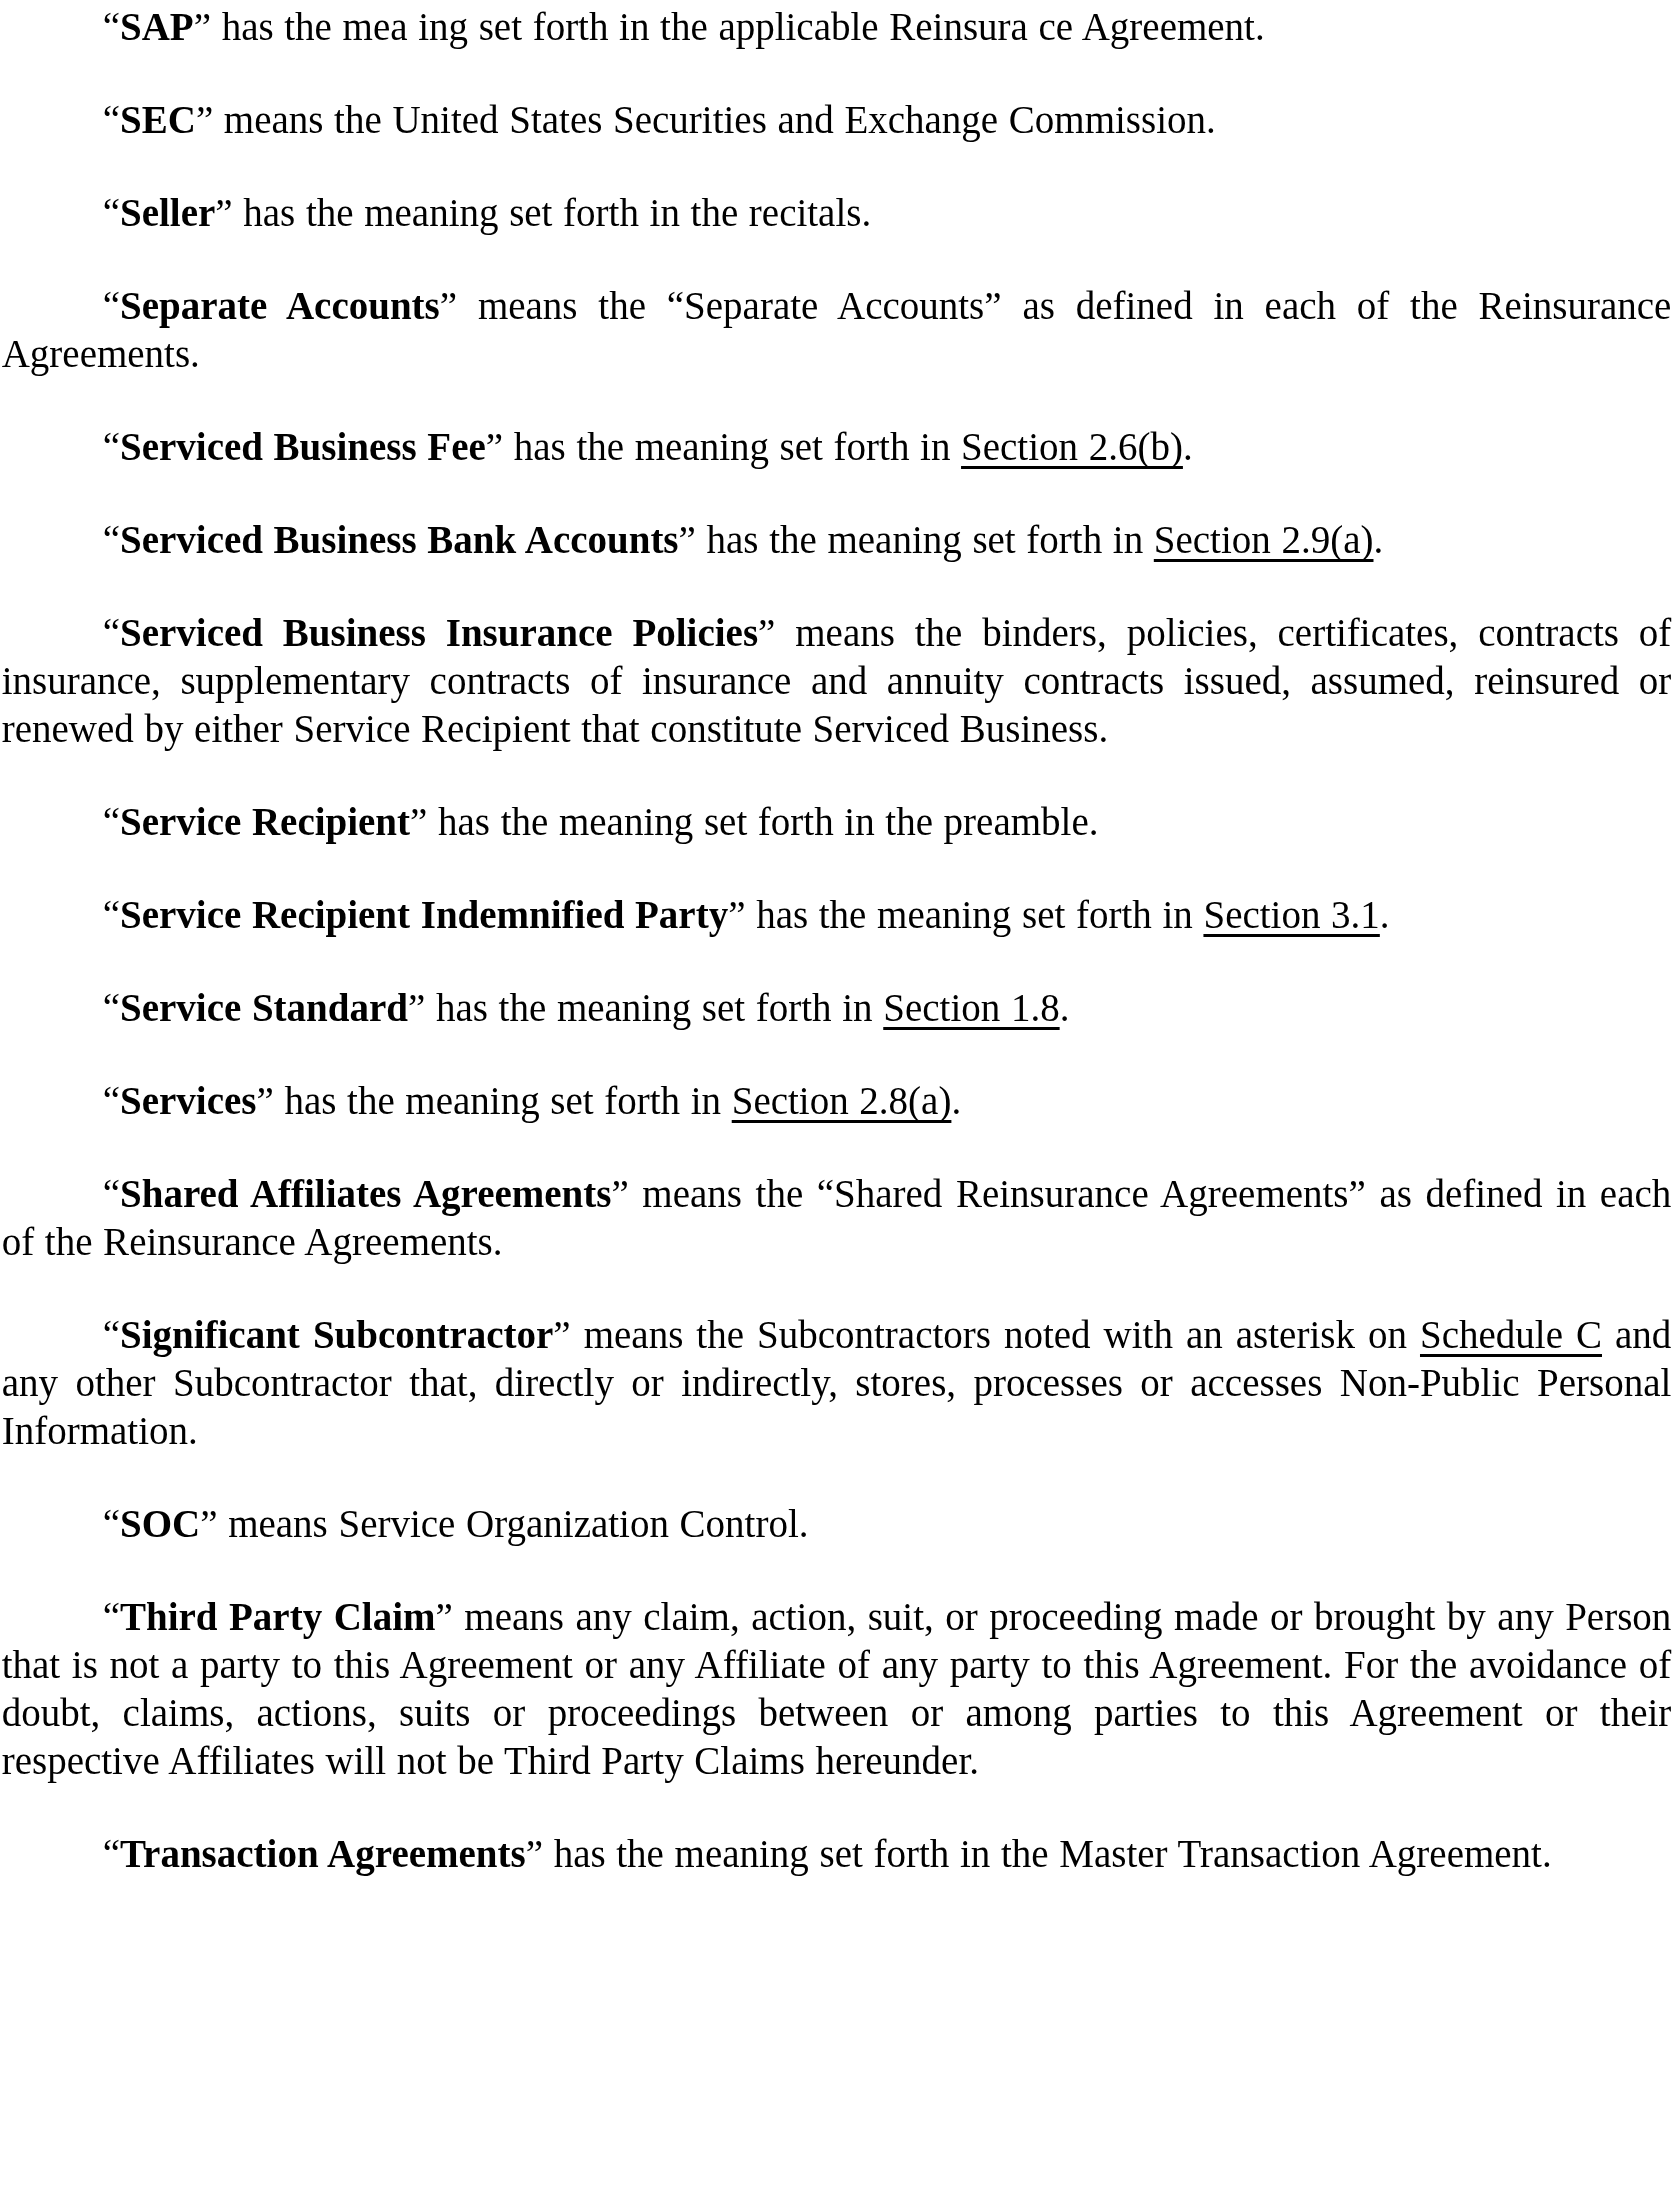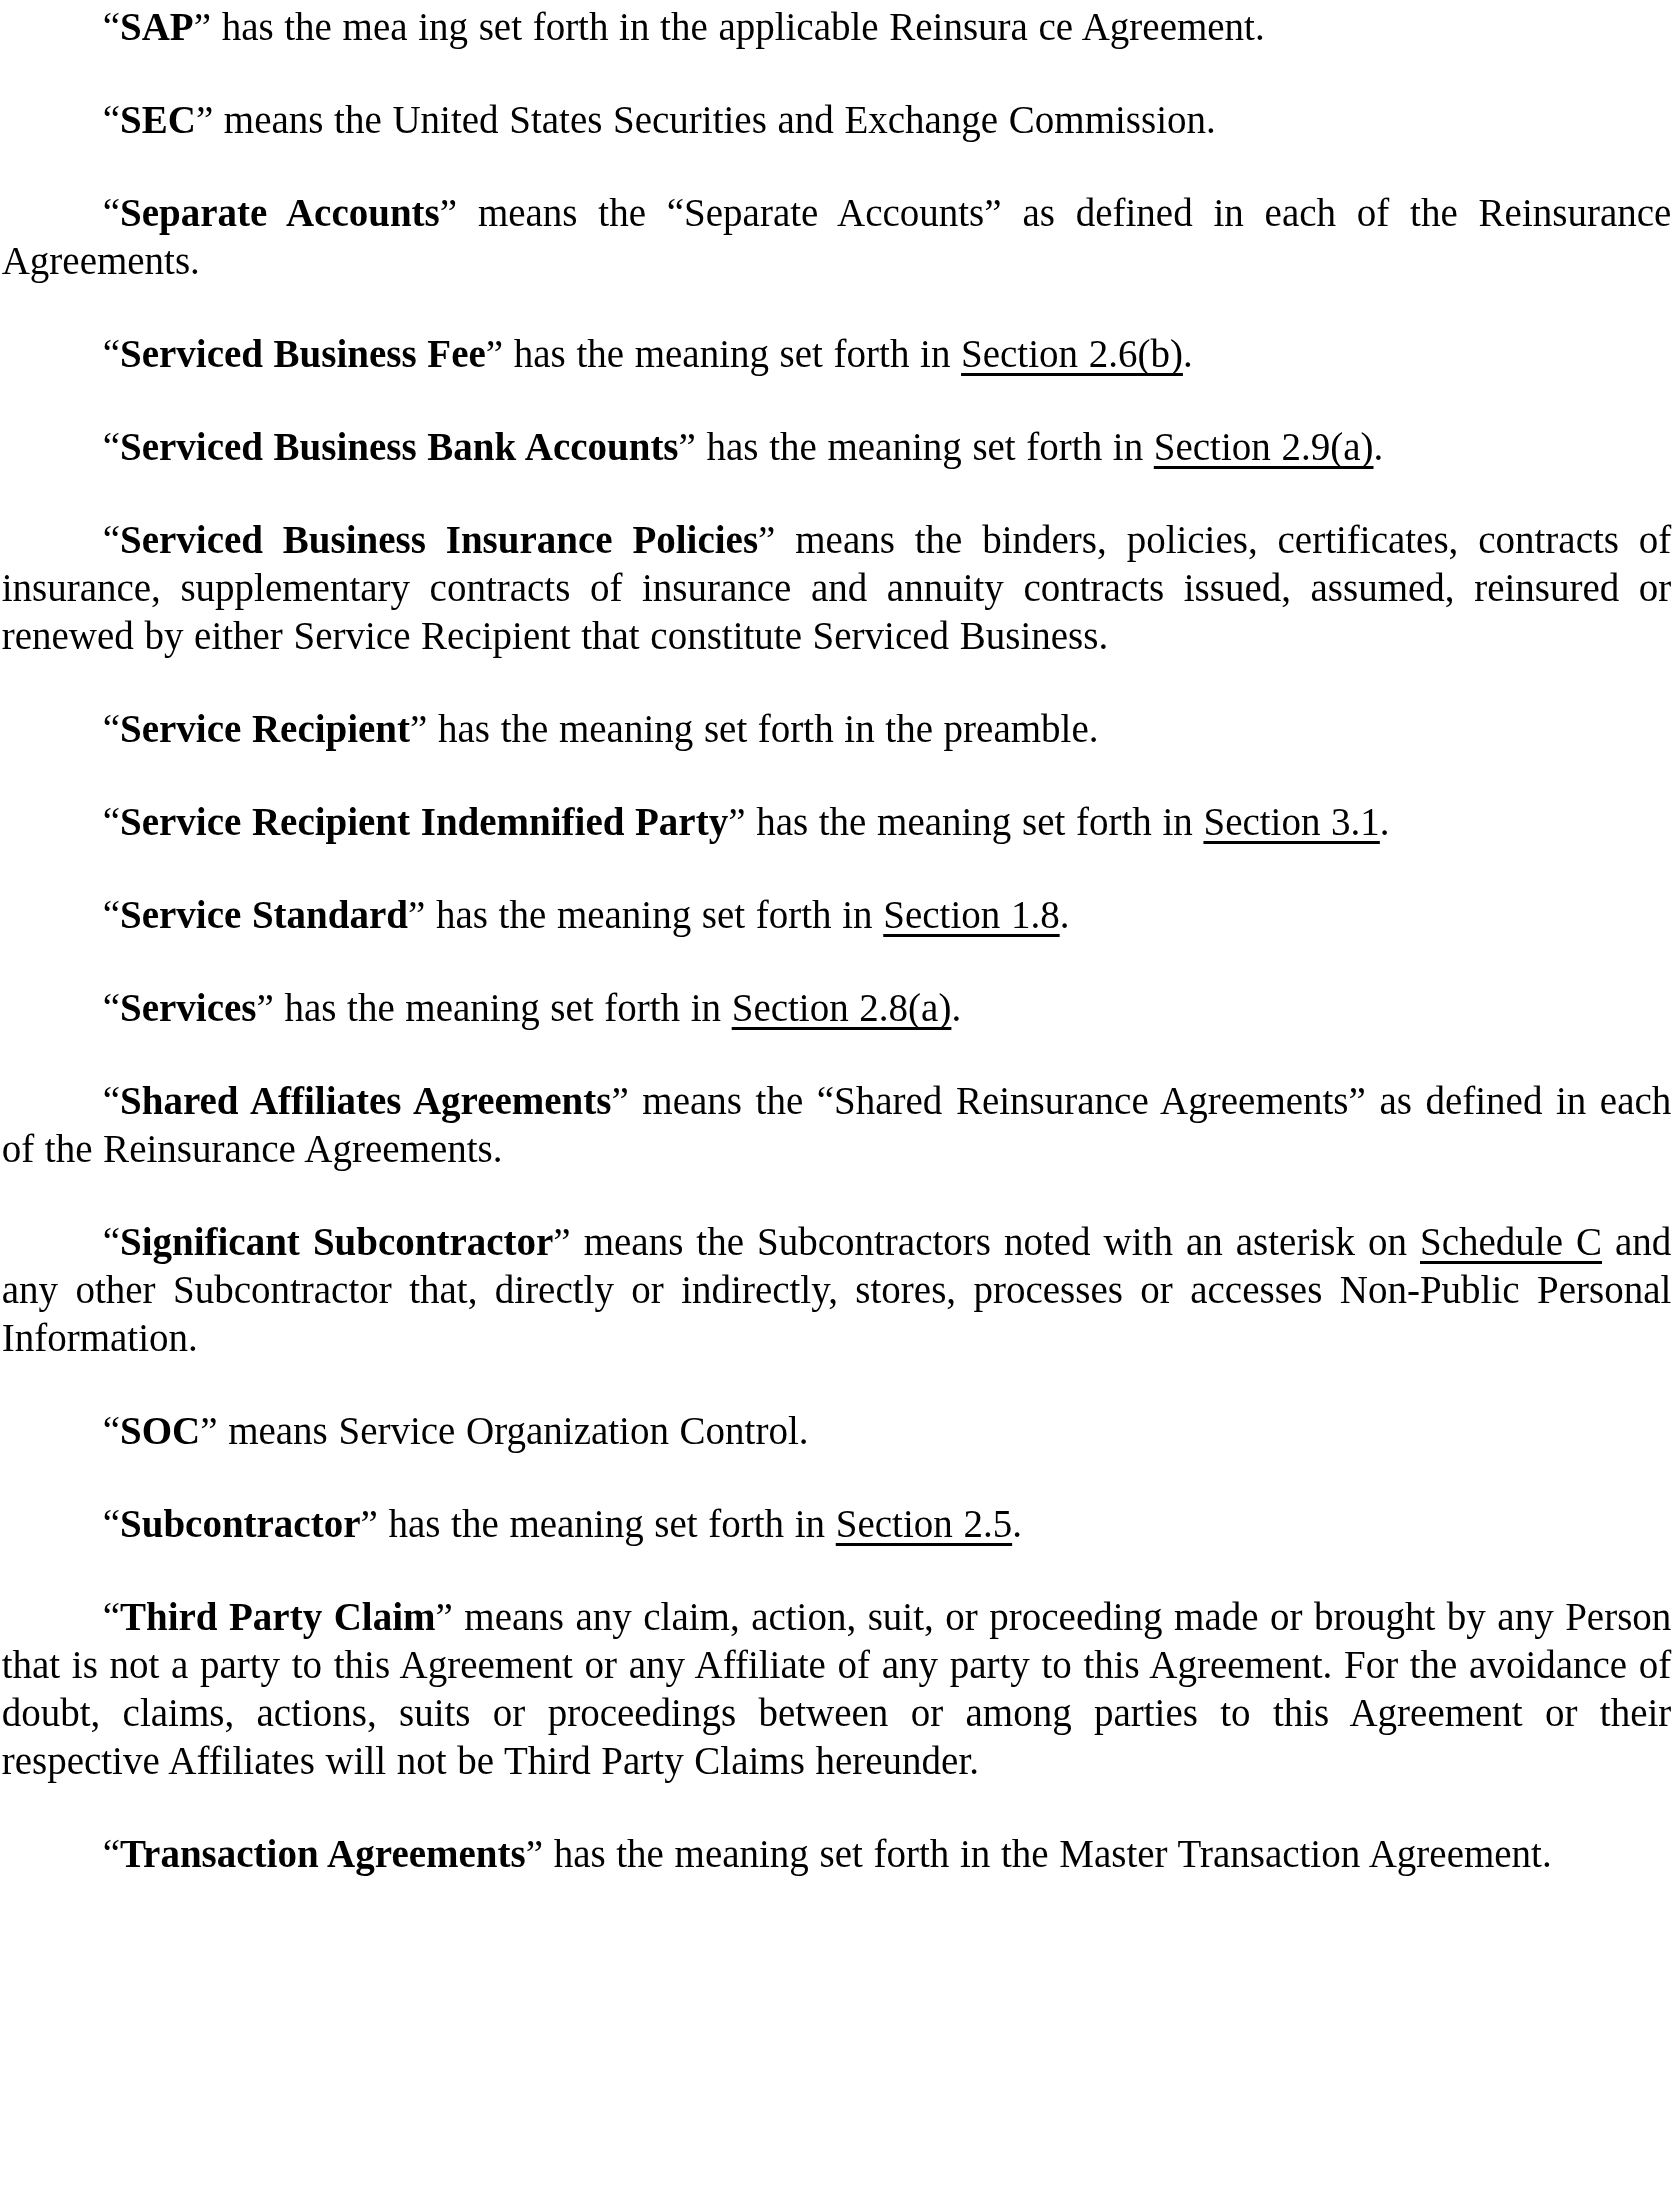--- a/index.html
+++ b/index.html
@@ -47,28 +47,28 @@
     text-underline-offset: 6px;
     text-decoration-skip-ink: none;
   }
 </style>
 </head>
 <body>
 
 <main class="page">
     <p class="def"><span class="run">“</span><span class="term">SAP</span><span class="run">” has the mea ing set forth in the applicable Reinsura ce Agreement.</span></p>
     <p class="def"><span class="run">“</span><span class="term">SEC</span><span class="run">” means the United States Securities and Exchange Commission.</span></p>
+    <p class="def"><span class="run">“</span><span class="term">Seller</span><span class="run">” has the meaning set forth in the recitals.</span></p>
     <p class="def"><span class="run">“</span><span class="term">Separate Accounts</span><span class="run">” means the “Separate Accounts” as defined in each of the Reinsurance Agreements.</span></p>
     <p class="def"><span class="run">“</span><span class="term">Serviced Business Fee</span><span class="run">” has the meaning set forth in </span><span class="ref">Section 2.6(b)</span><span class="run">.</span></p>
     <p class="def"><span class="run">“</span><span class="term">Serviced Business Bank Accounts</span><span class="run">” has the meaning set forth in </span><span class="ref">Section 2.9(a)</span><span class="run">.</span></p>
     <p class="def"><span class="run">“</span><span class="term">Serviced Business Insurance Policies</span><span class="run">” means the binders, policies, certificates, contracts of insurance, supplementary contracts of insurance and annuity contracts issued, assumed, reinsured or renewed by either Service Recipient that constitute Serviced Business.</span></p>
     <p class="def"><span class="run">“</span><span class="term">Service Recipient</span><span class="run">” has the meaning set forth in the preamble.</span></p>
     <p class="def"><span class="run">“</span><span class="term">Service Recipient Indemnified Party</span><span class="run">” has the meaning set forth in </span><span class="ref">Section 3.1</span><span class="run">.</span></p>
     <p class="def"><span class="run">“</span><span class="term">Service Standard</span><span class="run">” has the meaning set forth in </span><span class="ref">Section 1.8</span><span class="run">.</span></p>
     <p class="def"><span class="run">“</span><span class="term">Services</span><span class="run">” has the meaning set forth in </span><span class="ref">Section 2.8(a)</span><span class="run">.</span></p>
     <p class="def"><span class="run">“</span><span class="term">Shared Affiliates Agreements</span><span class="run">” means the “Shared Reinsurance Agreements” as defined in each of the Reinsurance Agreements.</span></p>
     <p class="def"><span class="run">“</span><span class="term">Significant Subcontractor</span><span class="run">” means the Subcontractors noted with an asterisk on </span><span class="ref">Schedule C</span><span class="run"> and any other Subcontractor that, directly or indirectly, stores, processes or accesses Non-Public Personal Information.</span></p>
     <p class="def"><span class="run">“</span><span class="term">SOC</span><span class="run">” means Service Organization Control.</span></p>
-    <p class="def"><span class="run">“</span><span class="term">Subcontractor</span><span class="run">” has the meaning set forth in </span><span class="ref">Section 2.5</span><span class="run">.</span></p>
     <p class="def"><span class="run">“</span><span class="term">Third Party Claim</span><span class="run">” means any claim, action, suit, or proceeding made or brought by any Person that is not a party to this Agreement or any Affiliate of any party to this Agreement. For the avoidance of doubt, claims, actions, suits or proceedings between or among parties to this Agreement or their respective Affiliates will not be Third Party Claims hereunder.</span></p>
     <p class="def"><span class="run">“</span><span class="term">Transaction Agreements</span><span class="run">” has the meaning set forth in the Master Transaction Agreement.</span></p>
   </main>
 
 
 </body></html>

